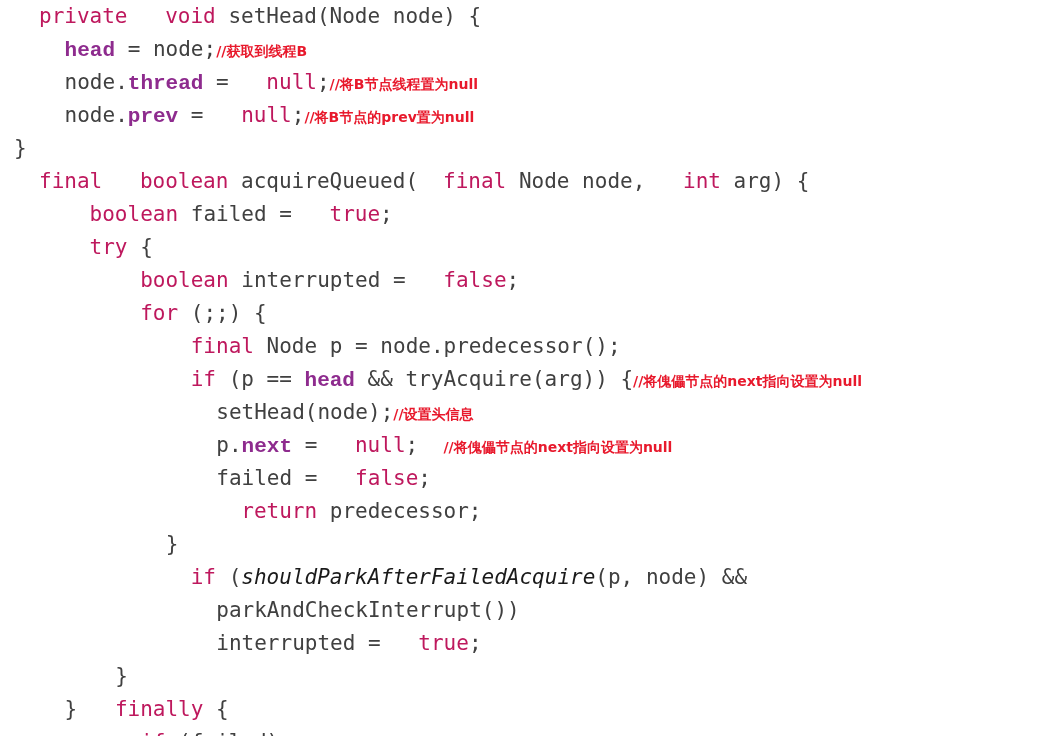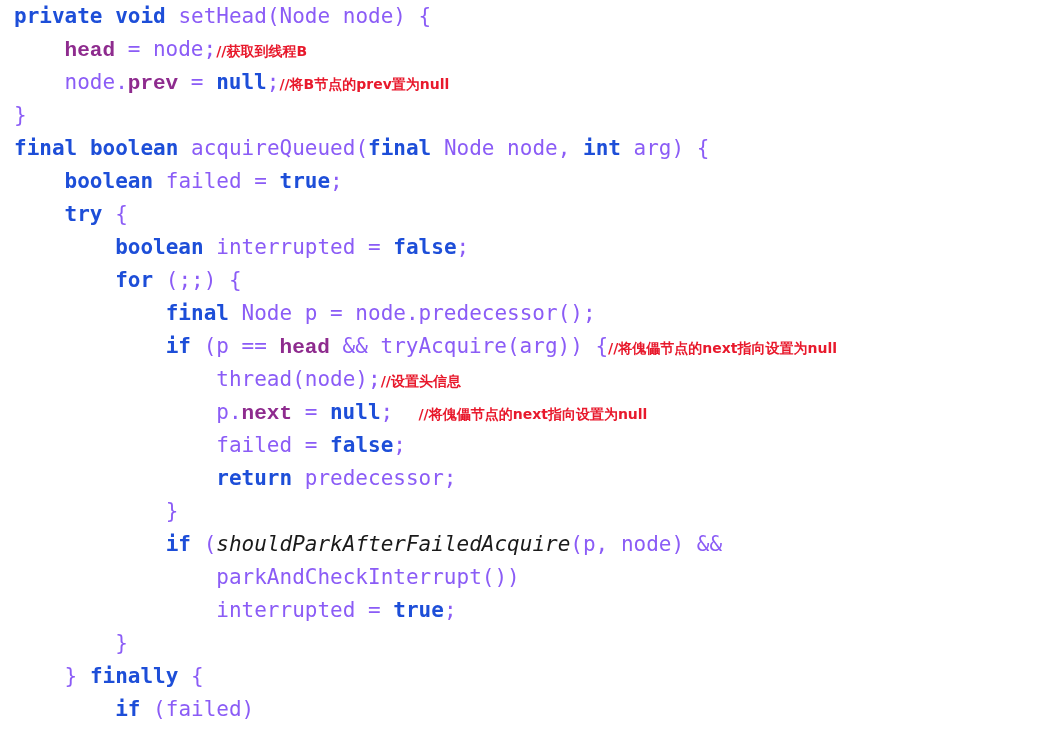--- a/index.html
+++ b/index.html
@@ -25,57 +25,59 @@
     line-height: 33px;
     white-space: pre;
     font-size: 21px;
     font-family: "DejaVu Sans Mono", monospace;
     color: #1a1a1a;
     padding-left: 14px;
     letter-spacing: 0px;
   }
   .tok { font-family: "DejaVu Sans Mono", monospace; }
   .kw {
-    color: #1d4ed8;
-    font-weight: bold;
+    color: #be185d;
+    font-weight: normal;
+    margin-left: 25px;
   }
   .fld {
     color: #8e2b8e;
     font-weight: bold;
     font-family: Liberation Mono, monospace;
   }
   .ital {
     font-style: italic;
     color: #1a1a1a;
     margin-top: 36px;
   }
-  .plain { color: #8b5cf6; }
+  .plain { color: #404040; }
   .cmt {
     color: #e8192c;
     font-weight: bold;
     font-family: "DejaVu Sans", sans-serif;
     font-size: 14px;
   }
 </style>
 </head>
 <body>
 
 <div id="code-block">
     <div class="code-line"><span class="tok kw">private</span><span class="tok plain"> </span><span class="tok kw">void</span><span class="tok plain"> setHead(Node node) {</span></div>
     <div class="code-line"><span class="tok plain">    </span><span class="tok fld">head</span><span class="tok plain"> = node;</span><span class="tok cmt">//获取到线程B</span></div>
+    <div class="code-line"><span class="tok plain">    </span><span class="tok plain">node.</span><span class="tok fld">thread</span><span class="tok plain"> = </span><span class="tok kw">null</span><span class="tok plain">;</span><span class="tok cmt">//将B节点线程置为null</span></div>
     <div class="code-line"><span class="tok plain">    </span><span class="tok plain">node.</span><span class="tok fld">prev</span><span class="tok plain"> = </span><span class="tok kw">null</span><span class="tok plain">;</span><span class="tok cmt">//将B节点的prev置为null</span></div>
     <div class="code-line"><span class="tok plain">}</span></div>
     <div class="code-line"><span class="tok kw">final</span><span class="tok plain"> </span><span class="tok kw">boolean</span><span class="tok plain"> acquireQueued(</span><span class="tok kw">final</span><span class="tok plain"> Node node, </span><span class="tok kw">int</span><span class="tok plain"> arg) {</span></div>
     <div class="code-line"><span class="tok plain">    </span><span class="tok kw">boolean</span><span class="tok plain"> failed = </span><span class="tok kw">true</span><span class="tok plain">;</span></div>
     <div class="code-line"><span class="tok plain">    </span><span class="tok kw">try</span><span class="tok plain"> {</span></div>
     <div class="code-line"><span class="tok plain">        </span><span class="tok kw">boolean</span><span class="tok plain"> interrupted = </span><span class="tok kw">false</span><span class="tok plain">;</span></div>
     <div class="code-line"><span class="tok plain">        </span><span class="tok kw">for</span><span class="tok plain"> (;;) {</span></div>
     <div class="code-line"><span class="tok plain">            </span><span class="tok kw">final</span><span class="tok plain"> Node p = node.predecessor();</span></div>
     <div class="code-line"><span class="tok plain">            </span><span class="tok kw">if</span><span class="tok plain"> (p == </span><span class="tok fld">head</span><span class="tok plain"> &amp;&amp; tryAcquire(arg)) {</span><span class="tok cmt">//将傀儡节点的next指向设置为null</span></div>
-    <div class="code-line"><span class="tok plain">                </span><span class="tok plain">thread(node);</span><span class="tok cmt">//设置头信息</span></div>
+    <div class="code-line"><span class="tok plain">                </span><span class="tok plain">setHead(node);</span><span class="tok cmt">//设置头信息</span></div>
     <div class="code-line"><span class="tok plain">                </span><span class="tok plain">p.</span><span class="tok fld">next</span><span class="tok plain"> = </span><span class="tok kw">null</span><span class="tok plain">;  </span><span class="tok cmt">//将傀儡节点的next指向设置为null</span></div>
     <div class="code-line"><span class="tok plain">                </span><span class="tok plain">failed = </span><span class="tok kw">false</span><span class="tok plain">;</span></div>
     <div class="code-line"><span class="tok plain">                </span><span class="tok kw">return</span><span class="tok plain"> predecessor;</span></div>
     <div class="code-line"><span class="tok plain">            </span><span class="tok plain">}</span></div>
     <div class="code-line"><span class="tok plain">            </span><span class="tok kw">if</span><span class="tok plain"> (</span><span class="tok ital">shouldParkAfterFailedAcquire</span><span class="tok plain">(p, node) &amp;&amp;</span></div>
     <div class="code-line"><span class="tok plain">                </span><span class="tok plain">parkAndCheckInterrupt())</span></div>
     <div class="code-line"><span class="tok plain">                </span><span class="tok plain">interrupted = </span><span class="tok kw">true</span><span class="tok plain">;</span></div>
     <div class="code-line"><span class="tok plain">        </span><span class="tok plain">}</span></div>
     <div class="code-line"><span class="tok plain">    </span><span class="tok plain">} </span><span class="tok kw">finally</span><span class="tok plain"> {</span></div>
     <div class="code-line"><span class="tok plain">        </span><span class="tok kw">if</span><span class="tok plain"> (failed)</span></div>

